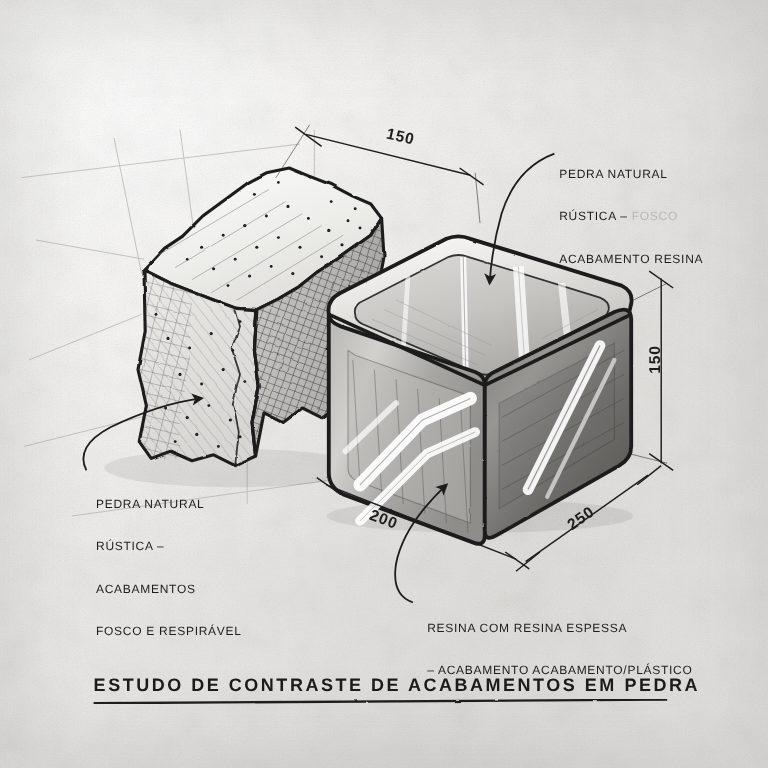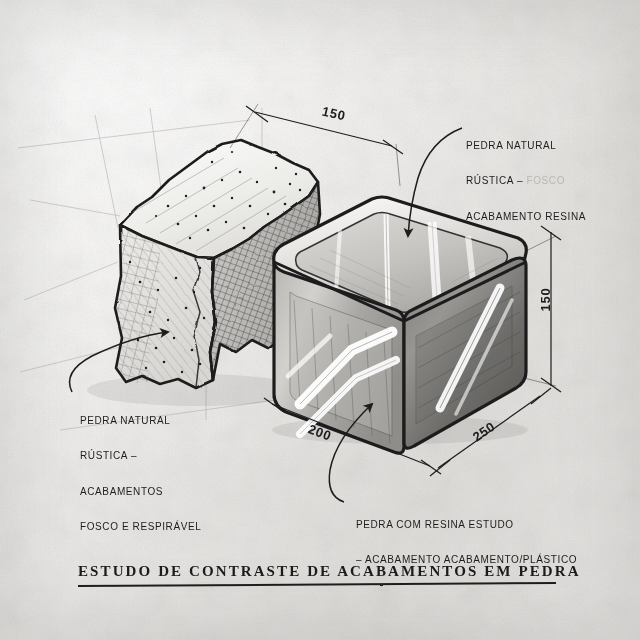--- a/index.html
+++ b/index.html
@@ -62,21 +62,20 @@
     letter-spacing: .7px;
   }
   #title-text {
     position: absolute;
     left: 78px;
     top: 563px;
     font-size: 15px;
     font-weight: 600;
     letter-spacing: 2.1px;
     color: #1b1b1b;
-    font-family: Liberation Serif, serif;
   }
 </style>
 </head>
 <body>
 
 <div id="sheet">
 
   <div id="paper-texture"></div>
 
   <svg id="grain" viewBox="0 0 640 640" preserveAspectRatio="none">
@@ -413,21 +412,21 @@
   </div>
 
   <div class="lbl callout" style="left:80px; top:392px;">
     <span class="ln">PEDRA NATURAL</span>
     <span class="ln">RÚSTICA –</span>
     <span class="ln">ACABAMENTOS</span>
     <span class="ln">FOSCO E RESPIRÁVEL</span>
   </div>
 
   <div class="lbl callout" style="left:356px; top:496px;">
-    <span class="ln">PEDRA COM RESINA ESTUDO</span>
+    <span class="ln">RESINA COM RESINA ESPESSA</span>
     <span class="ln">– ACABAMENTO ACABAMENTO/PLÁSTICO</span>
   </div>
 
   <div class="dimtext" style="left:322px; top:106px; transform:rotate(13deg);">150</div>
 
   <div class="dimtext" style="left:534px; top:292px; transform:rotate(-90deg);">150</div>
 
   <div class="dimtext" style="left:308px; top:425px; transform:rotate(21deg);">200</div>
 
   <div class="dimtext" style="left:472px; top:424px; transform:rotate(-35deg);">250</div>

